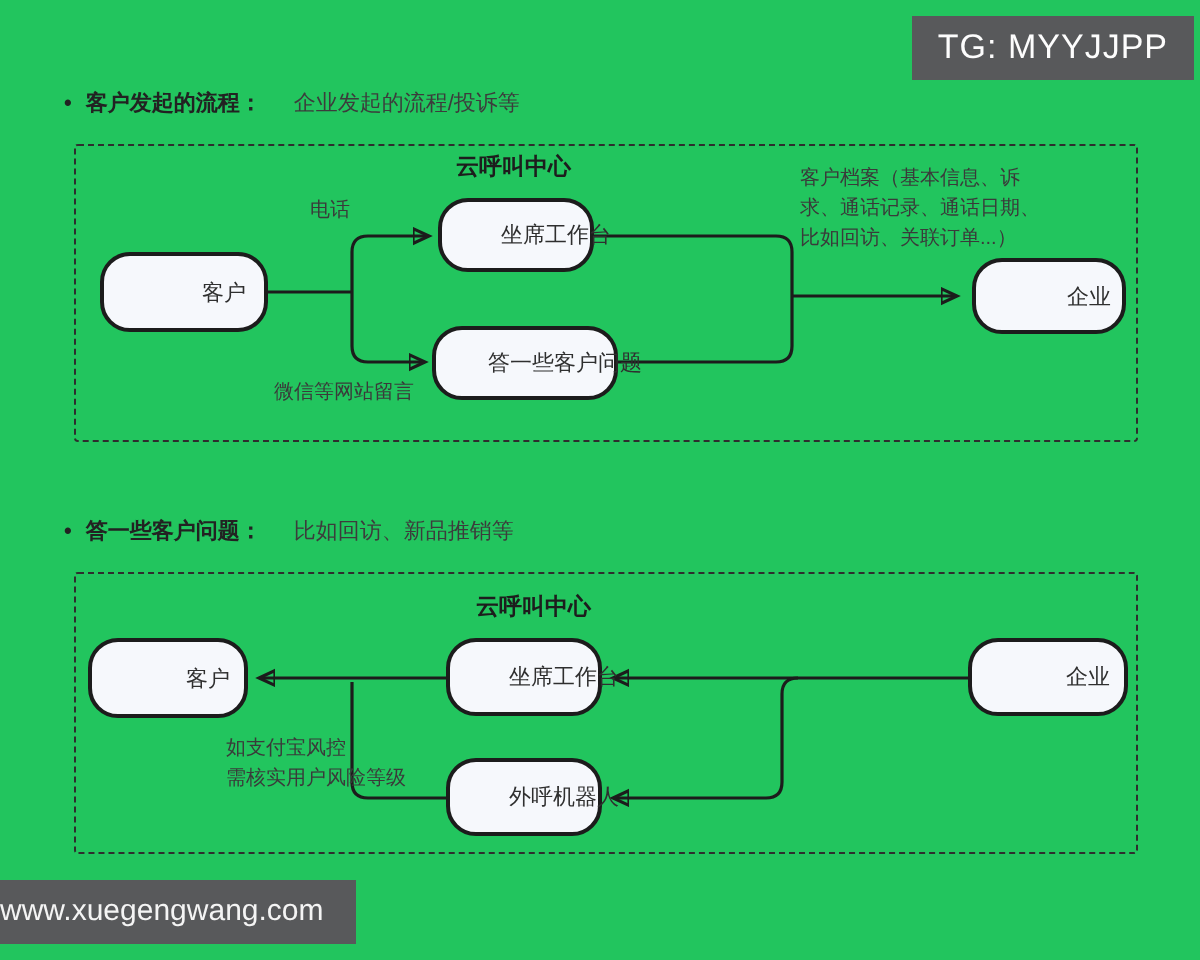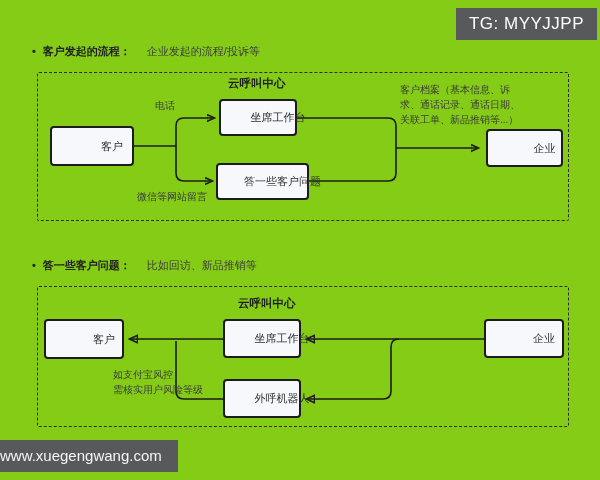--- a/index.html
+++ b/index.html
@@ -1,29 +1,29 @@
 <!DOCTYPE html>
 <html style="--badge-bg: #58595b; --box-fill: #f6f8fc; --box-border: #1c1c1c; --line: #1c1c1c;"><head>
 <meta charset="utf-8">
 <style>
   html,body{margin:0;padding:0;background:#fff;}
-  .stage{position:relative;width:600px;height:480px;background:#84cc16;overflow:hidden;
+  .stage{position:relative;width:600px;height:480px;background:#22c55e;overflow:hidden;
          font-family:"Liberation Sans","DejaVu Sans",sans-serif;color:#333;}
   .badge{position:absolute;right:3px;top:8px;background:var(--badge-bg,#58595b);color:#fdfdfd;
          font-size:17px;padding:6px 13px;letter-spacing:.5px;}
   .footer{position:absolute;left:0;top:440px;width:178px;height:32px;background:var(--badge-bg,#58595b);
           color:#f4f4f4;font-size:15px;line-height:32px;}
   .bullet-row{position:absolute;left:32px;font-size:11px;white-space:nowrap;}
   .dot{font-weight:bold;margin-right:7px;color:#222;}
   .h{font-weight:bold;color:#222;}
   .sub{margin-left:16px;color:#3c3c3c;}
   .dbox{position:absolute;border:1.5px dashed #2e2e2e;border-radius:2px;}
   .dtitle{position:absolute;font-weight:bold;font-size:11.5px;color:#1d1d1d;white-space:nowrap;}
   .node{position:absolute;background:var(--box-fill,#f6f8fc);border:2px solid var(--box-border,#1c1c1c);
-        border-radius:4px;display:flex;align-items:center;justify-content:center;
+        border-radius:15px;display:flex;align-items:center;justify-content:center;
         font-size:11px;color:#2f2f2f;box-sizing:border-box;white-space:nowrap;padding-left:40px;}
   .lab{position:absolute;font-size:10px;color:#3a3a3a;white-space:pre-line;line-height:15px;}
   .wires{position:absolute;left:0;top:0;}
   .wires path{fill:none;stroke:var(--line,#1c1c1c);stroke-width:1.6;}
 </style>
 </head>
 <body>
 
 <div class="stage">
 
@@ -52,21 +52,21 @@
 
     <div class="node" style="left:12px;top:53px;width:84px;height:40px;">客户</div>
     <div class="node" style="left:181px;top:26px;width:78px;height:37px;">坐席工作台</div>
     <div class="node" style="left:178px;top:90px;width:93px;height:37px;">答一些客户问题</div>
     <div class="node" style="left:448px;top:56px;width:77px;height:38px;">企业</div>
 
     <div class="lab" style="left:117px;top:25px;">电话</div>
     <div class="lab" style="left:99px;top:116px;">微信等网站留言</div>
     <div class="lab" style="left:362px;top:9px;">客户档案（基本信息、诉
 求、通话记录、通话日期、
-关联工单、新品推销等...）</div>
+比如回访、关联订单...）</div>
   </div>
 
   <div class="bullet-row" style="top:258px;">
     <span class="dot">•</span><span class="h">答一些客户问题：</span><span class="sub">比如回访、新品推销等</span>
   </div>
 
   <div class="dbox" style="left:37px;top:286px;width:530px;height:139px;">
     <div class="dtitle" style="left:200px;top:9px;">云呼叫中心</div>
 
     <svg class="wires" width="530" height="139" viewBox="0 0 530 139">

